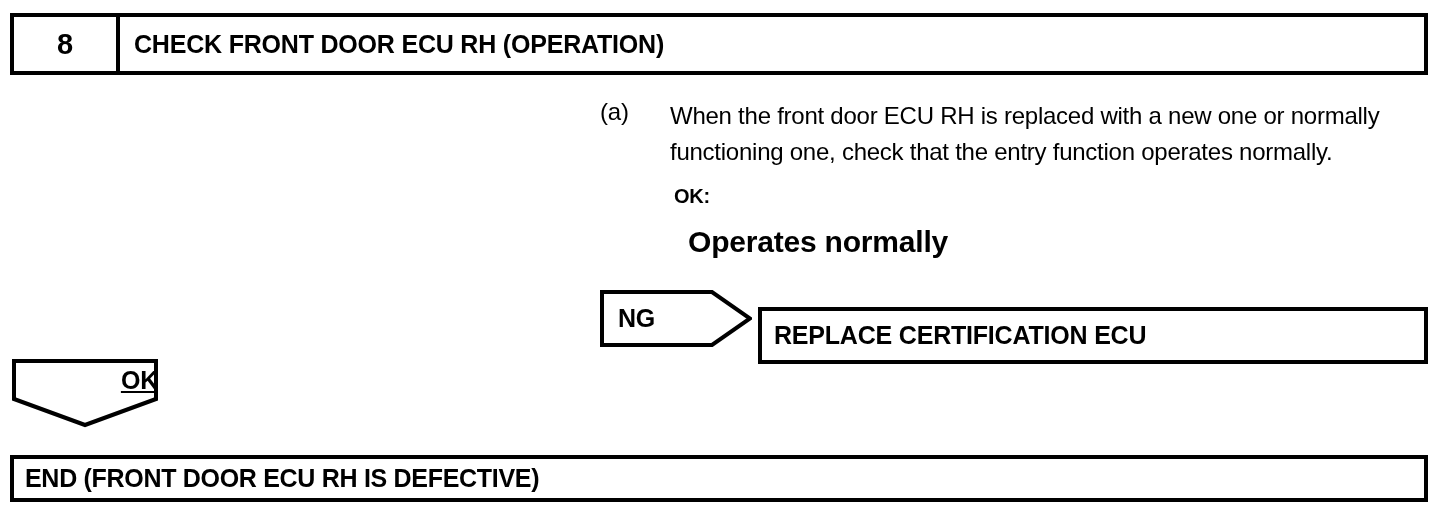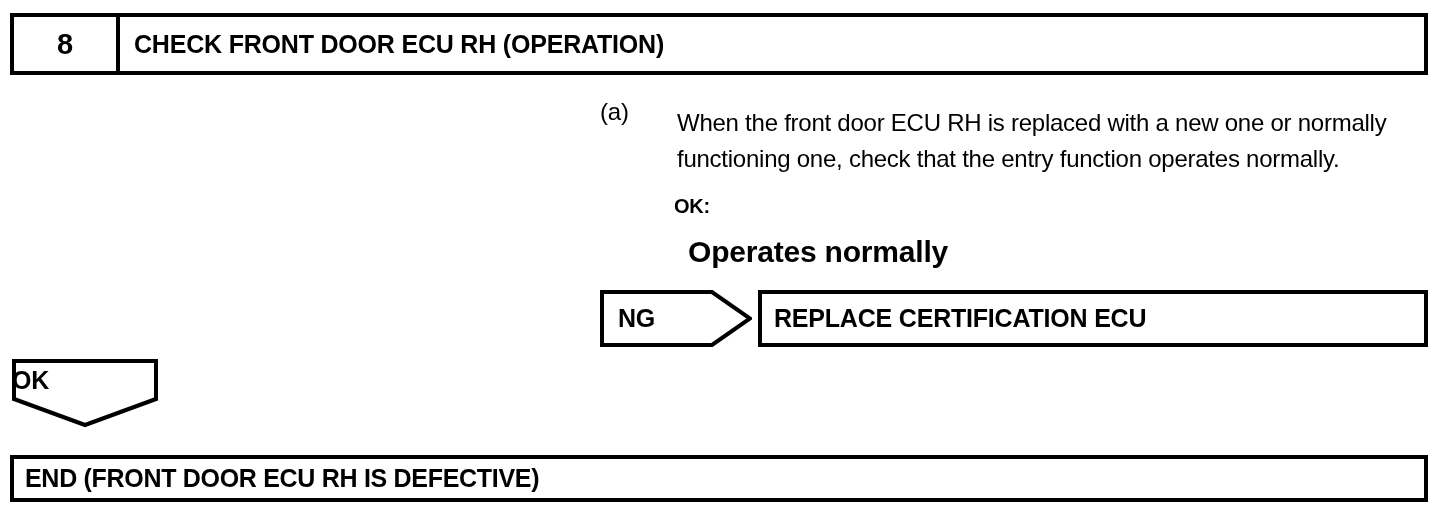--- a/index.html
+++ b/index.html
@@ -79,21 +79,21 @@
     line-height: 36px;
     letter-spacing: -0.2px;
   }
   .proc-body {
     flex: 1;
   }
   .proc-text {
     font-size: 24px;
     line-height: 36px;
     letter-spacing: -0.25px;
-    margin: 11px;
+    margin: 4px;
   }
   .proc-ok-label {
     font-size: 20px;
     line-height: 37px;
     font-weight: bold;
     letter-spacing: -0.2px;
     margin: 8px;
   }
   .proc-ok-value {
     font-size: 30px;
@@ -129,21 +129,21 @@
     top: 0px;
     height: 57px;
     line-height: 57px;
     font-size: 25px;
     font-weight: bold;
     letter-spacing: -0.2px;
   }
   .result-box {
     position: absolute;
     left: 158px;
-    top: 0px;
+    top: 17px;
     width: 670px;
     height: 57px;
     border: 4px solid #000;
     box-sizing: border-box;
     display: flex;
     align-items: center;
     padding-left: 12px;
   }
   .result-label {
     font-size: 25px;
@@ -163,24 +163,25 @@
   .ok-arrow-wrap svg {
     display: block;
   }
   .ok-label {
     position: absolute;
     left: 0px;
     top: 0px;
     width: 146px;
     height: 40px;
     line-height: 42px;
-    text-align: left;
-    font-size: 25px;
-    font-weight: bold;
-    letter-spacing: -0.2px;
+    text-align: right;
+    font-size: 25px;
+    font-weight: bold;
+    letter-spacing: -0.2px;
+    text-decoration: underline;
   }
 
   
   .end-box {
     position: absolute;
     left: 10px;
     top: 455px;
     width: 1418px;
     height: 47px;
     border: 4px solid #000;

